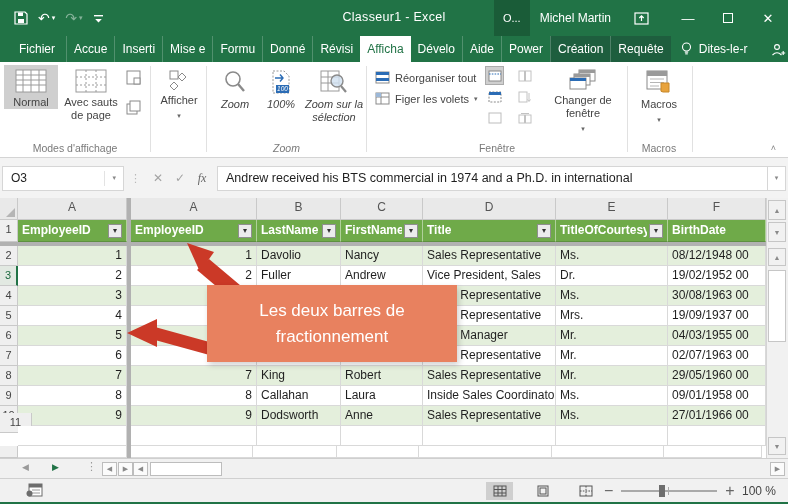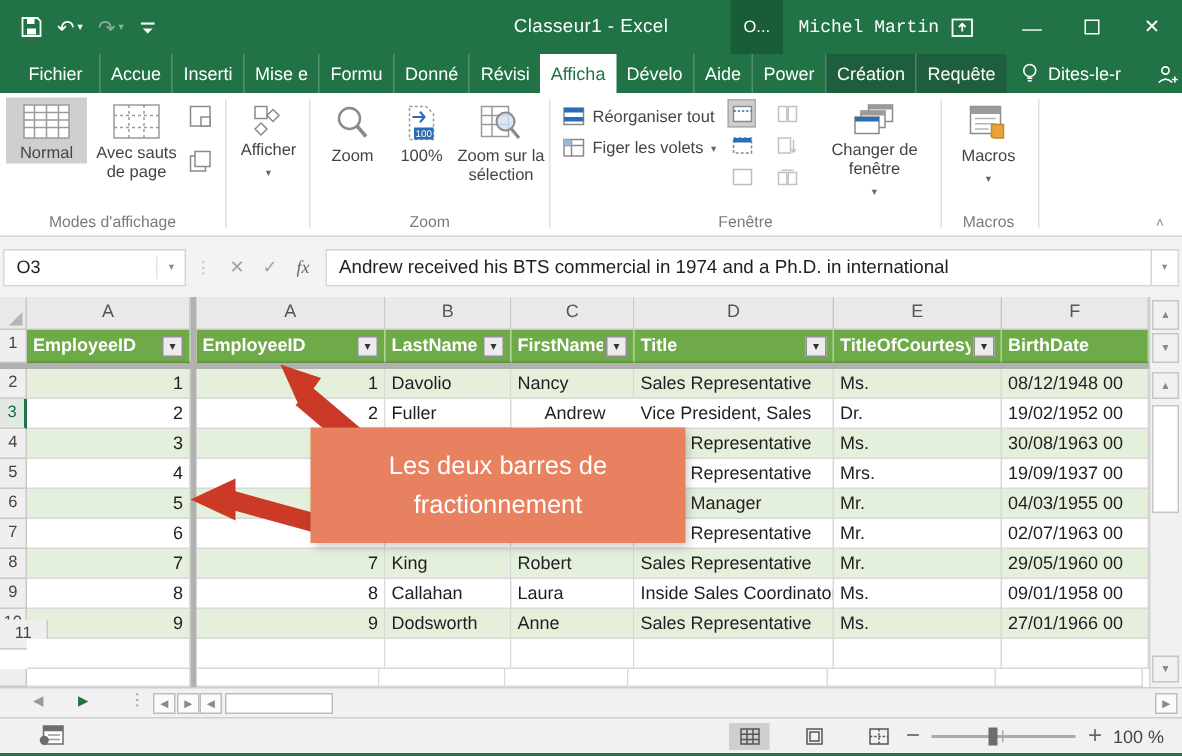--- a/index.html
+++ b/index.html
@@ -8,21 +8,21 @@
 
   
   .titlebar{position:absolute;left:0;top:0;width:788px;height:36px;background:#217346;color:#fff;display:flex;align-items:center;}
   .qat{display:flex;align-items:center;gap:10px;margin-left:14px;}
   .qat .qi{display:flex;align-items:center;color:#fff;font-size:14px;cursor:default;}
   .qi .caret{font-size:7px;margin-left:2px;}
   .qi.dim{opacity:.45;}
   .tb-title{position:absolute;left:50%;transform:translateX(-50%);font-size:12.5px;letter-spacing:.3px;top:10px;}
   .tb-right{position:absolute;right:0;top:0;height:36px;display:flex;align-items:center;}
   .acct{background:#1a5c38;height:36px;display:flex;align-items:center;padding:0 9px;font-size:11px;}
-  .tb-user{font-size:12px;margin:0 8px 0 10px;font-family:Liberation Mono, monospace;}
+  .tb-user{font-size:12px;margin:0 23px 0 10px;}
   .tb-ico{width:34px;text-align:center;font-size:13px;}
   .tb-max{display:inline-block;width:10px;height:10px;border:1px solid #fff;}
   .tb-btn{width:40px;height:36px;display:flex;align-items:center;justify-content:center;font-size:13px;}
 
   
   .tabrow{position:absolute;left:0;top:36px;width:788px;height:26px;background:#217346;display:flex;align-items:stretch;color:#fff;font-size:12px;}
   .rtab{display:flex;align-items:center;padding:0 7px;border-left:1px solid rgba(255,255,255,.22);white-space:nowrap;}
   .rtab.file{border-left:none;margin-left:8px;padding:0 11px;}
   .rtab.active{background:#fff;color:#217346;border-left:none;}
   .rtab.active + .rtab{border-left:none;}
@@ -216,21 +216,21 @@
             <rect x="2" y="2" width="8" height="8" fill="none" stroke="#8a8a8a"></rect>
             <path d="M14 4 l4 4 -4 4 -4 -4 z" fill="none" stroke="#8a8a8a"></path>
             <path d="M6 13 l4 4 -4 4 -4 -4 z" fill="none" stroke="#8a8a8a"></path>
           </svg>
         <span class="blbl">Afficher</span>
         <span class="caret-d">▾</span>
       </div>
     </div>
     <div class="gdiv" style="left:206px;"></div>
 
-    <div class="rgrp" style="left:207px;width:159px;">
+    <div class="rgrp" style="left:207px;width:159px;font-style:italic;">
       <div class="bigbtn" style="left:6px;width:44px;">
         <svg width="26" height="26" viewBox="0 0 26 26">
             <circle cx="11" cy="10" r="7" fill="none" stroke="#8a8a8a" stroke-width="1.6"></circle>
             <path d="M16 15 L22 22" stroke="#8a8a8a" stroke-width="2.4"></path>
           </svg>
         <span class="blbl">Zoom</span>
       </div>
       <div class="bigbtn" style="left:52px;width:44px;">
         <svg width="26" height="26" viewBox="0 0 26 26">
             <path d="M5 2 h11 l5 5 v17 H5 z" fill="#fff" stroke="#9a9a9a" stroke-dasharray="2 1.5"></path>
@@ -405,21 +405,21 @@
       <div class="cell num band" style="left: 131px; top: 48px; width: 126px; height: 20px;">1</div>
       <div class="cell txt band" style="left: 257px; top: 48px; width: 84px; height: 20px;">Davolio</div>
       <div class="cell txt band" style="left: 341px; top: 48px; width: 82px; height: 20px;">Nancy</div>
       <div class="cell txt band" style="left: 423px; top: 48px; width: 133px; height: 20px;">Sales Representative</div>
       <div class="cell txt band" style="left: 556px; top: 48px; width: 112px; height: 20px;">Ms.</div>
       <div class="cell txt band" style="left: 668px; top: 48px; width: 98px; height: 20px;">08/12/1948 00</div>
       <div class="cell rowhdr actv" style="left: 0px; top: 68px; width: 18px; height: 20px;">3</div>
       <div class="cell num" style="left: 18px; top: 68px; width: 109px; height: 20px;">2</div>
       <div class="cell num" style="left: 131px; top: 68px; width: 126px; height: 20px;">2</div>
       <div class="cell txt" style="left: 257px; top: 68px; width: 84px; height: 20px;">Fuller</div>
-      <div class="cell txt" style="left: 341px; top: 68px; width: 82px; height: 20px; margin-left: 18px;">Andrew</div>
+      <div class="cell txt" style="left: 341px; top: 68px; width: 82px; height: 20px;">Andrew</div>
       <div class="cell txt" style="left: 423px; top: 68px; width: 133px; height: 20px;">Vice President, Sales</div>
       <div class="cell txt" style="left: 556px; top: 68px; width: 112px; height: 20px;">Dr.</div>
       <div class="cell txt" style="left: 668px; top: 68px; width: 98px; height: 20px;">19/02/1952 00</div>
       <div class="cell rowhdr" style="left: 0px; top: 88px; width: 18px; height: 20px;">4</div>
       <div class="cell num band" style="left: 18px; top: 88px; width: 109px; height: 20px;">3</div>
       <div class="cell num band" style="left: 131px; top: 88px; width: 126px; height: 20px;">3</div>
       <div class="cell txt band" style="left: 257px; top: 88px; width: 84px; height: 20px;"></div>
       <div class="cell txt band" style="left: 341px; top: 88px; width: 82px; height: 20px;"></div>
       <div class="cell txt band" style="left: 423px; top: 88px; width: 133px; height: 20px;">Sales Representative</div>
       <div class="cell txt band" style="left: 556px; top: 88px; width: 112px; height: 20px;">Ms.</div>

